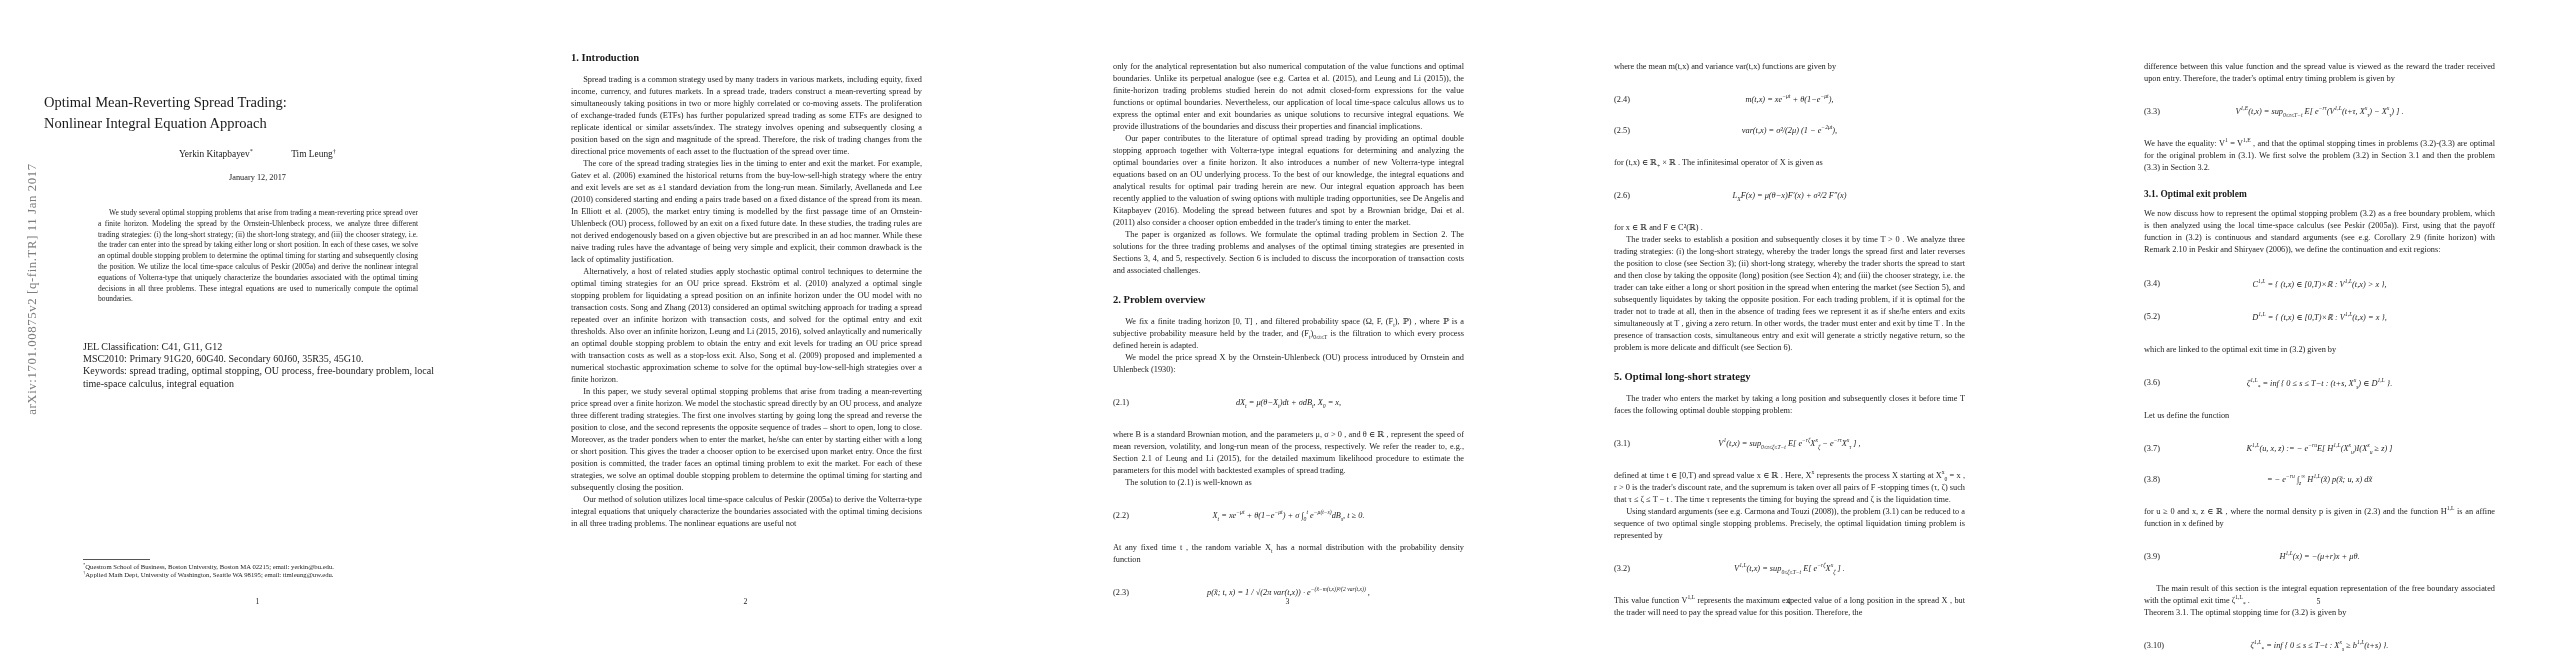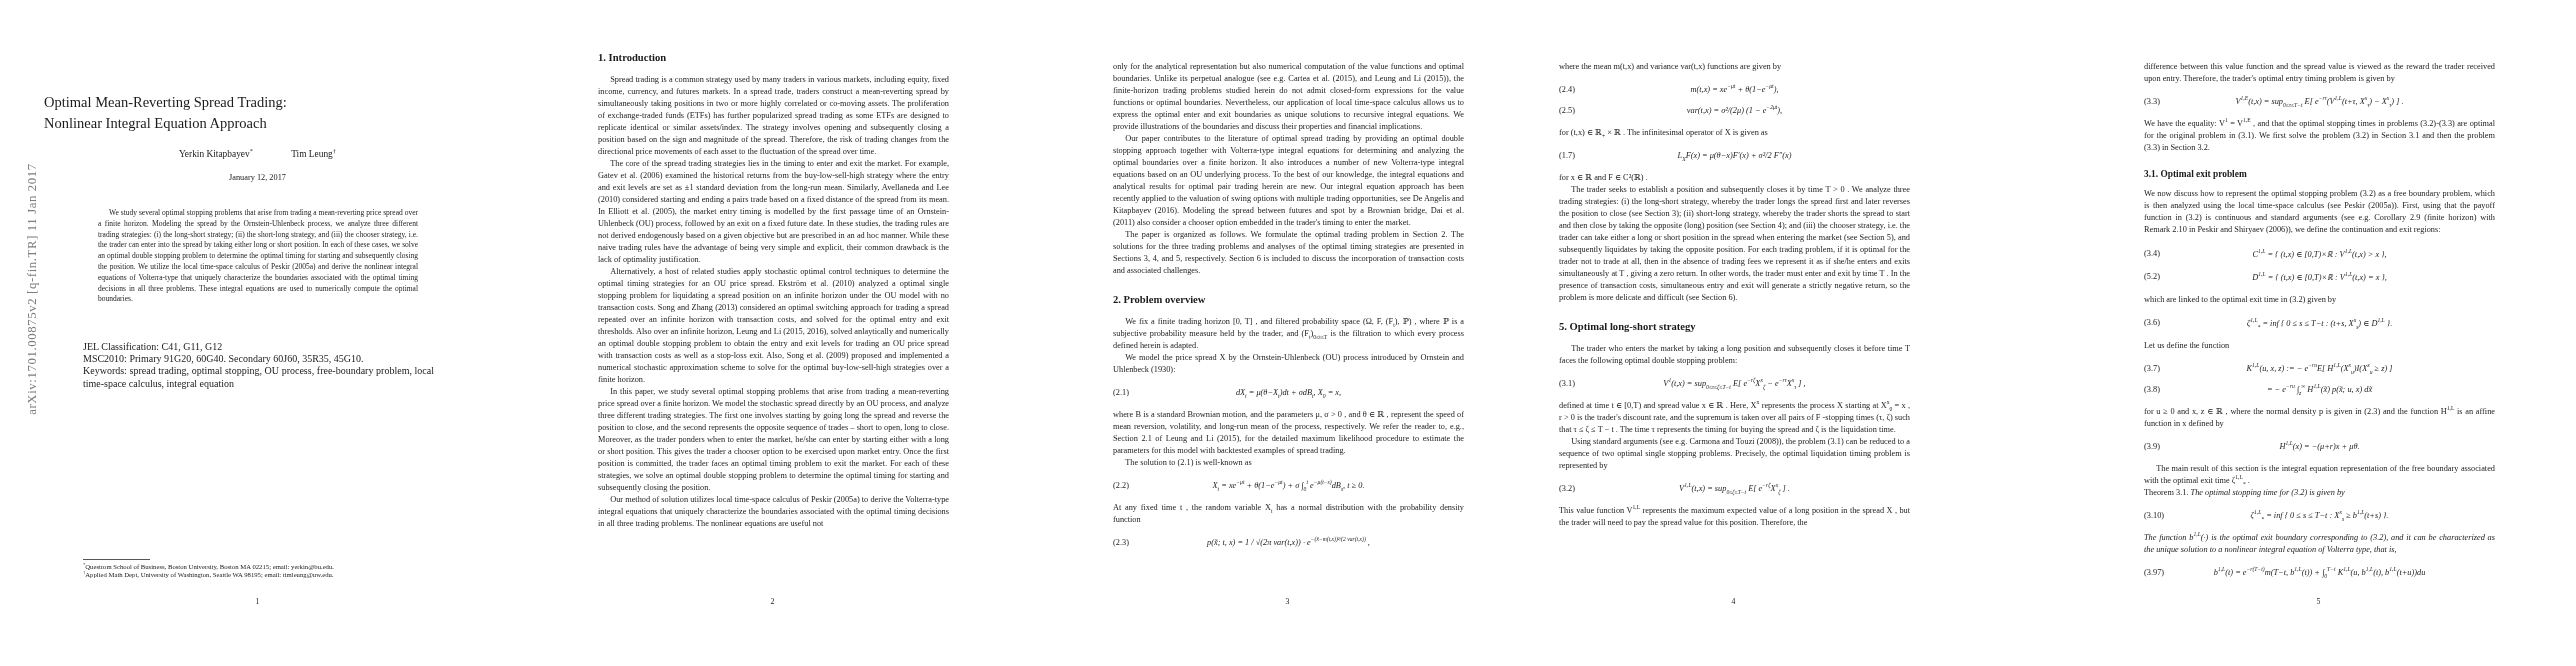--- a/index.html
+++ b/index.html
@@ -41,21 +41,21 @@
   .col { position: absolute; left: 83px; width: 351px; }
   .col-p2 { top: 52px; }
   .col-p3, .col-p4, .col-p5 { top: 61px; }
   .para { font-size: 8.3px; line-height: 12px; text-align: justify; margin: 0; }
   .para.indent { text-indent: 12.2px; }
   .para.italic { font-style: italic; }
   .bold { font-weight: normal; }
   h2.section { font-size: 10.6px; margin: 16.7px 0 11px 0; }
   h2.section.first { margin-top: 0; }
   h3.subsection { font-size: 9.4px; margin: 14.5px 0 9px 0; }
-  .eqrow { display: flex; align-items: center; margin: 12px 0; }
+  .eqrow { display: flex; align-items: center; margin: 22px 0; }
   .eqlabel { width: 36px; flex: 0 0 36px; font-size: 8.3px; }
   .eqspacer { width: 36px; flex: 0 0 36px; }
   .eqbody { flex: 1 1 auto; text-align: center; font-size: 8.3px; font-style: italic; }
   sup, sub { font-size: 68%; line-height: 0; }
 </style>
 </head>
 <body>
 
 <div class="page" style="left:0">
   <div class="arxiv-stamp">arXiv:1701.00875v2  [q-fin.TR]  11 Jan 2017</div>
@@ -77,21 +77,21 @@
     <div>Keywords: spread trading, optimal stopping, OU process, free-boundary problem, local time-space calculus, integral equation</div>
   </div>
   <div class="footnotes">
     <div class="fn-rule"></div>
     <div><sup>*</sup>Questrom School of Business, Boston University, Boston MA 02215; email: yerkin@bu.edu.</div>
     <div><sup>†</sup>Applied Math Dept, University of Washington, Seattle WA 98195; email: timleung@uw.edu.</div>
   </div>
   <div class="page-number">1</div>
 </div>
 
-<div class="page" style="left:515px">
+<div class="page" style="left:488px">
   <div class="col col-p2">
     <h2 class="section first">1. Introduction</h2>
     <p class="para indent">Spread trading is a common strategy used by many traders in various markets, including equity, fixed income, currency, and futures markets. In a spread trade, traders construct a mean-reverting spread by simultaneously taking positions in two or more highly correlated or co-moving assets. The proliferation of exchange-traded funds (ETFs) has further popularized spread trading as some ETFs are designed to replicate identical or similar assets/index. The strategy involves opening and subsequently closing a position based on the sign and magnitude of the spread. Therefore, the risk of trading changes from the directional price movements of each asset to the fluctuation of the spread over time.</p>
     <p class="para indent">The core of the spread trading strategies lies in the timing to enter and exit the market. For example, Gatev et al. (2006) examined the historical returns from the buy-low-sell-high strategy where the entry and exit levels are set as ±1 standard deviation from the long-run mean. Similarly, Avellaneda and Lee (2010) considered starting and ending a pairs trade based on a fixed distance of the spread from its mean. In Elliott et al. (2005), the market entry timing is modelled by the first passage time of an Ornstein-Uhlenbeck (OU) process, followed by an exit on a fixed future date. In these studies, the trading rules are not derived endogenously based on a given objective but are prescribed in an ad hoc manner. While these naive trading rules have the advantage of being very simple and explicit, their common drawback is the lack of optimality justification.</p>
     <p class="para indent">Alternatively, a host of related studies apply stochastic optimal control techniques to determine the optimal timing strategies for an OU price spread. Ekström et al. (2010) analyzed a optimal single stopping problem for liquidating a spread position on an infinite horizon under the OU model with no transaction costs. Song and Zhang (2013) considered an optimal switching approach for trading a spread repeated over an infinite horizon with transaction costs, and solved for the optimal entry and exit thresholds. Also over an infinite horizon, Leung and Li (2015, 2016), solved anlaytically and numerically an optimal double stopping problem to obtain the entry and exit levels for trading an OU price spread with transaction costs as well as a stop-loss exit. Also, Song et al. (2009) proposed and implemented a numerical stochastic approximation scheme to solve for the optimal buy-low-sell-high strategies over a finite horizon.</p>
     <p class="para indent">In this paper, we study several optimal stopping problems that arise from trading a mean-reverting price spread over a finite horizon. We model the stochastic spread directly by an OU process, and analyze three different trading strategies. The first one involves starting by going long the spread and reverse the position to close, and the second represents the opposite sequence of trades – short to open, long to close. Moreover, as the trader ponders when to enter the market, he/she can enter by starting either with a long or short position. This gives the trader a chooser option to be exercised upon market entry. Once the first position is committed, the trader faces an optimal timing problem to exit the market. For each of these strategies, we solve an optimal double stopping problem to determine the optimal timing for starting and subsequently closing the position.</p>
     <p class="para indent">Our method of solution utilizes local time-space calculus of Peskir (2005a) to derive the Volterra-type integral equations that uniquely characterize the boundaries associated with the optimal timing decisions in all three trading problems. The nonlinear equations are useful not</p>
   </div>
   <div class="page-number">2</div>
 </div>
@@ -119,36 +119,36 @@
     <p class="para">At any fixed time t , the random variable X<sub>t</sub> has a normal distribution with the probability density function</p>
     <div class="eqrow">
       <span class="eqlabel">(2.3)</span>
       <span class="eqbody">p(x̃; t, x) = 1 / √(2π var(t,x)) · e<sup>−(x̃−m(t,x))²/(2 var(t,x))</sup> ,</span>
       <span class="eqspacer"></span>
     </div>
   </div>
   <div class="page-number">3</div>
 </div>
 
-<div class="page" style="left:1476px">
+<div class="page" style="left:1531px">
   <div class="col col-p4">
     <p class="para">where the mean m(t,x) and variance var(t,x) functions are given by</p>
     <div class="eqrow">
       <span class="eqlabel">(2.4)</span>
       <span class="eqbody">m(t,x) = xe<sup>−μt</sup> + θ(1−e<sup>−μt</sup>),</span>
       <span class="eqspacer"></span>
     </div>
     <div class="eqrow">
       <span class="eqlabel">(2.5)</span>
       <span class="eqbody">var(t,x) = σ²/(2μ) (1 − e<sup>−2μt</sup>),</span>
       <span class="eqspacer"></span>
     </div>
     <p class="para">for (t,x) ∈ ℝ<sub>+</sub> × ℝ . The infinitesimal operator of X is given as</p>
     <div class="eqrow">
-      <span class="eqlabel">(1.7)</span>
+      <span class="eqlabel">(2.6)</span>
       <span class="eqbody">L<sub>X</sub>F(x) = μ(θ−x)F′(x) + σ²/2 F″(x)</span>
       <span class="eqspacer"></span>
     </div>
     <p class="para">for x ∈ ℝ and F ∈ C²(ℝ) .</p>
     <p class="para indent">The trader seeks to establish a position and subsequently closes it by time T &gt; 0 . We analyze three trading strategies: (i) the long-short strategy, whereby the trader longs the spread first and later reverses the position to close (see Section 3); (ii) short-long strategy, whereby the trader shorts the spread to start and then close by taking the opposite (long) position (see Section 4); and (iii) the chooser strategy, i.e. the trader can take either a long or short position in the spread when entering the market (see Section 5), and subsequently liquidates by taking the opposite position. For each trading problem, if it is optimal for the trader not to trade at all, then in the absence of trading fees we represent it as if she/he enters and exits simultaneously at T , giving a zero return. In other words, the trader must enter and exit by time T . In the presence of transaction costs, simultaneous entry and exit will generate a strictly negative return, so the problem is more delicate and difficult (see Section 6).</p>
     <h2 class="section">5. Optimal long-short strategy</h2>
     <p class="para indent">The trader who enters the market by taking a long position and subsequently closes it before time T faces the following optimal double stopping problem:</p>
     <div class="eqrow">
       <span class="eqlabel">(3.1)</span>
       <span class="eqbody">V<sup>1</sup>(t,x) = sup<sub>0≤τ≤ζ≤T−t</sub> E[ e<sup>−rζ</sup>X<sup>x</sup><sub>ζ</sub> − e<sup>−rτ</sup>X<sup>x</sup><sub>τ</sub> ] ,</span>
@@ -206,21 +206,21 @@
     </div>
     <p class="para">for u ≥ 0 and x, z ∈ ℝ , where the normal density p is given in (2.3) and the function H<sup>1,L</sup> is an affine function in x defined by</p>
     <div class="eqrow">
       <span class="eqlabel">(3.9)</span>
       <span class="eqbody">H<sup>1,L</sup>(x) = −(μ+r)x + μθ.</span>
       <span class="eqspacer"></span>
     </div>
     <p class="para indent">The main result of this section is the integral equation representation of the free boundary associated with the optimal exit time ζ<sup>1,L</sup><sub>*</sub> .</p>
     <p class="para">
       <span class="bold">Theorem 3.1.</span>
-      <span class="italic" style="font-style:italic">The optimal stopping time for (3.2) is given by</span>
+      <span class="italic" style="">The optimal stopping time for (3.2) is given by</span>
     </p>
     <div class="eqrow">
       <span class="eqlabel">(3.10)</span>
       <span class="eqbody">ζ<sup>1,L</sup><sub>*</sub> = inf { 0 ≤ s ≤ T−t : X<sup>x</sup><sub>s</sub> ≥ b<sup>1,L</sup>(t+s) }.</span>
       <span class="eqspacer"></span>
     </div>
     <p class="para italic">The function b<sup>1,L</sup>(·) is the optimal exit boundary corresponding to (3.2), and it can be characterized as the unique solution to a nonlinear integral equation of Volterra type, that is,</p>
     <div class="eqrow">
       <span class="eqlabel">(3.97)</span>
       <span class="eqbody">b<sup>1,L</sup>(t) = e<sup>−r(T−t)</sup>m(T−t, b<sup>1,L</sup>(t)) + ∫<sub>0</sub><sup>T−t</sup> K<sup>1,L</sup>(u, b<sup>1,L</sup>(t), b<sup>1,L</sup>(t+u))du</span>

